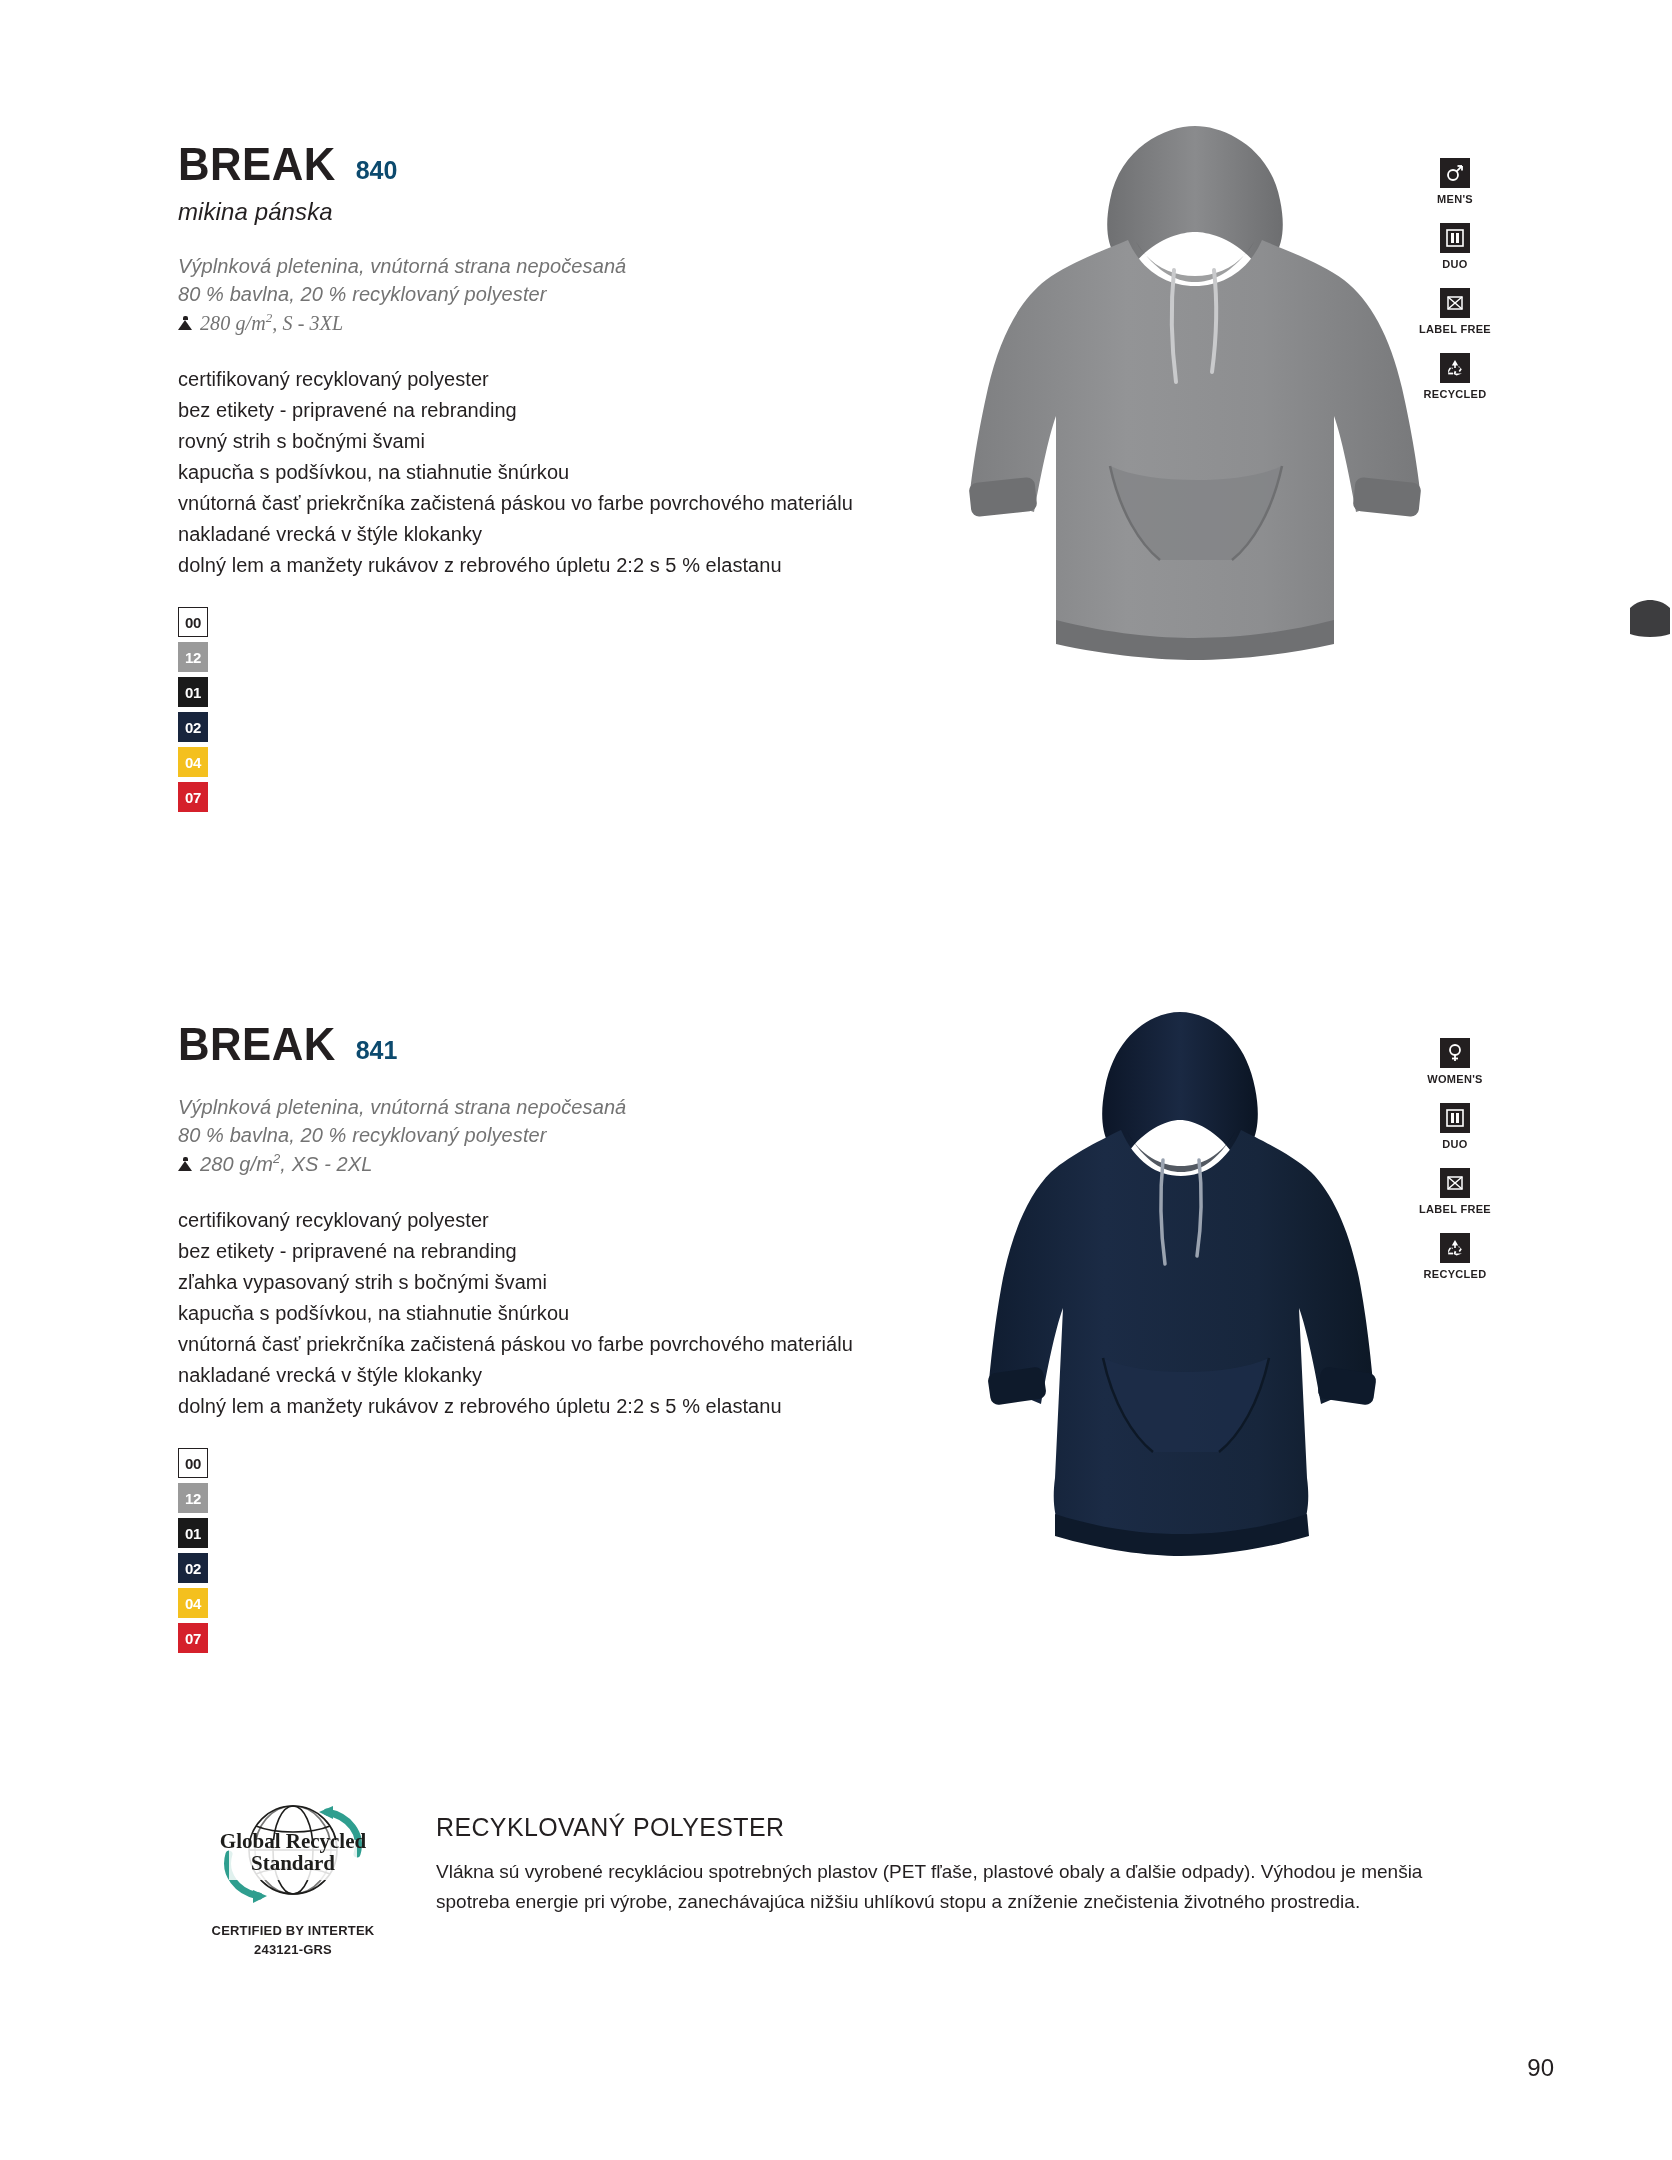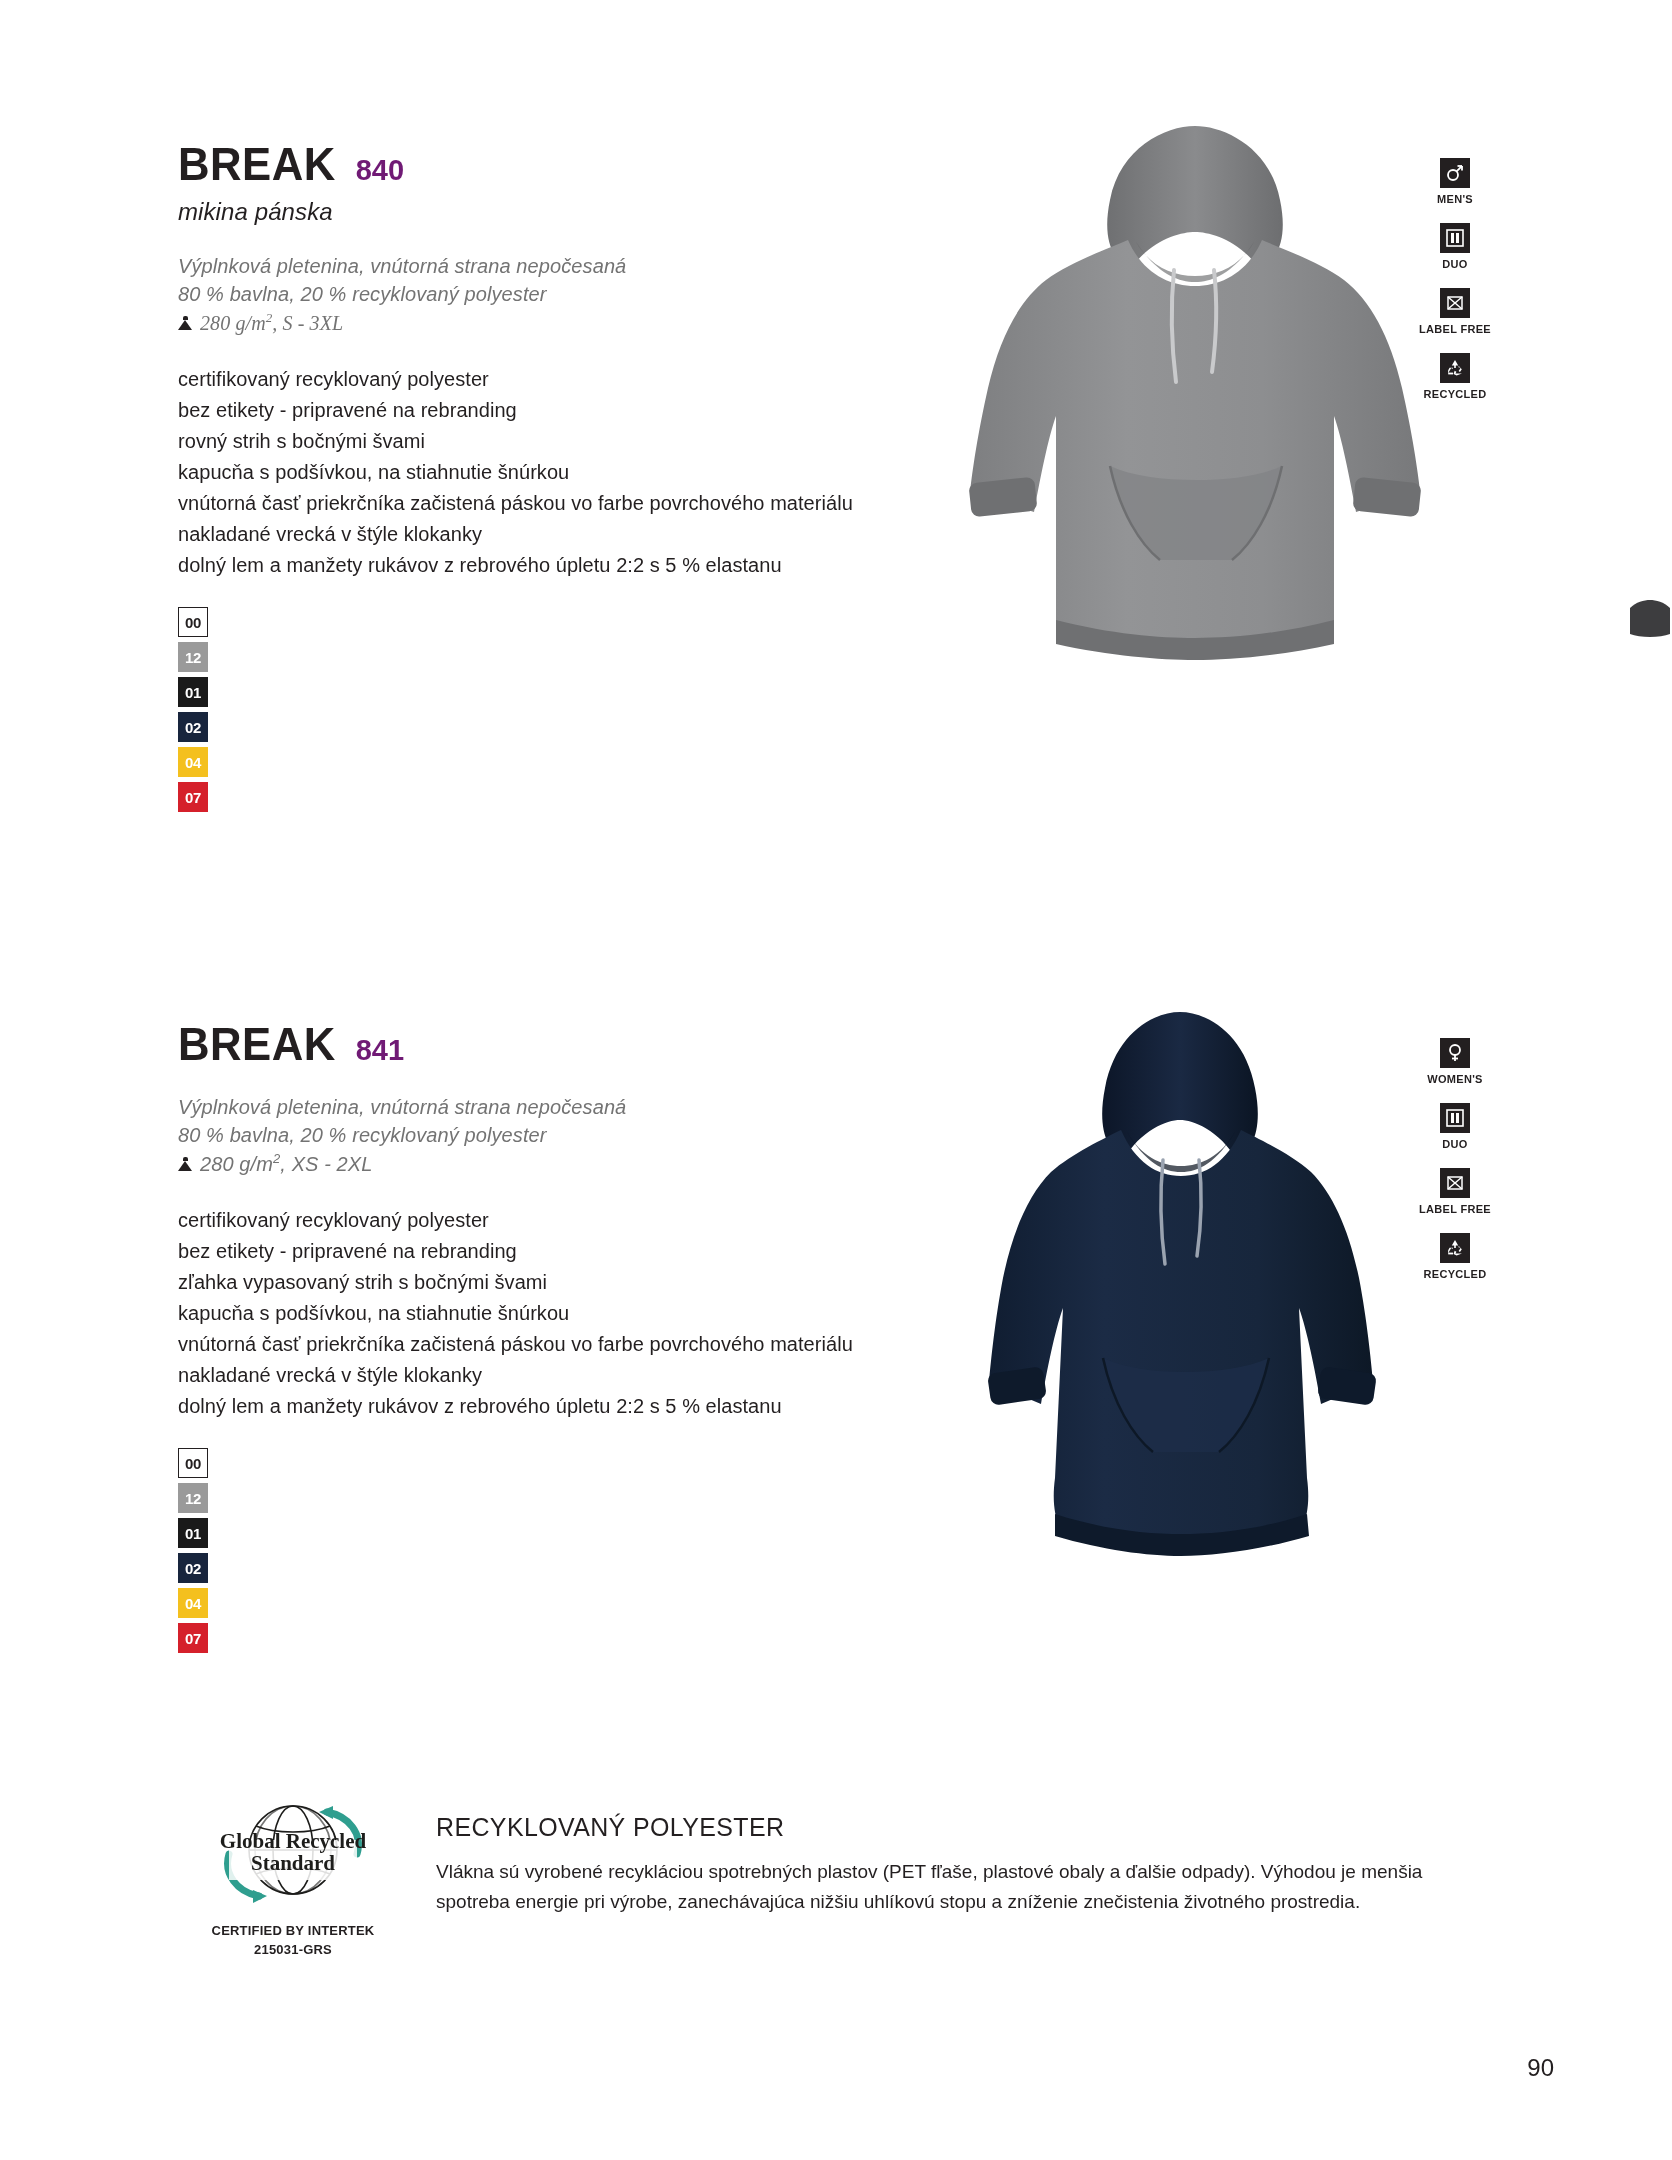--- a/index.html
+++ b/index.html
@@ -49,25 +49,25 @@
     font-size: 47px;
     letter-spacing: 0.5px;
     line-height: 1;
     color: #231f20;
     transform: scaleX(0.93);
     transform-origin: left center;
   }
   .title-code {
     font-family: "Liberation Sans", sans-serif;
     font-weight: bold;
-    font-size: 29px;
+    font-size: 25px;
     line-height: 1;
     margin-left: 8px;
     margin-top: 13px;
-    color: #701a75;
+    color: #0c4a6e;
   }
   .subtitle {
     font-style: italic;
     font-size: 24px;
     margin-top: 11px;
     color: #231f20;
     letter-spacing: 0.1px;
   }
   .specs {
     margin-top: 26px;
@@ -516,21 +516,21 @@
           <path d="M140 6 L126 12 L140 19 Z" fill="#2f9e8f"></path>
           <rect x="36" y="40" width="128" height="40" fill="#ffffff" opacity="0.85"></rect>
         </svg>
         <div style="position:absolute; left:0; top:30px; width:200px; text-align:center;">
           <div class="grs-text-main">Global Recycled</div>
           <div class="grs-text-main">Standard</div>
         </div>
       </div>
       <div class="grs-cert">
         <div>CERTIFIED BY INTERTEK</div>
-        <div>215031-GRS</div>
+        <div>243121-GRS</div>
       </div>
     </div>
 
     <div class="footer-text">
       <div class="footer-title">RECYKLOVANÝ POLYESTER</div>
       <div class="footer-body">Vlákna sú vyrobené recykláciou spotrebných plastov (PET fľaše, plastové obaly a ďalšie odpady). Výhodou je menšia spotreba energie pri výrobe, zanechávajúca nižšiu uhlíkovú stopu a zníženie znečistenia životného prostredia.</div>
     </div>
   </div>
 
   <div class="page-number">90</div>

